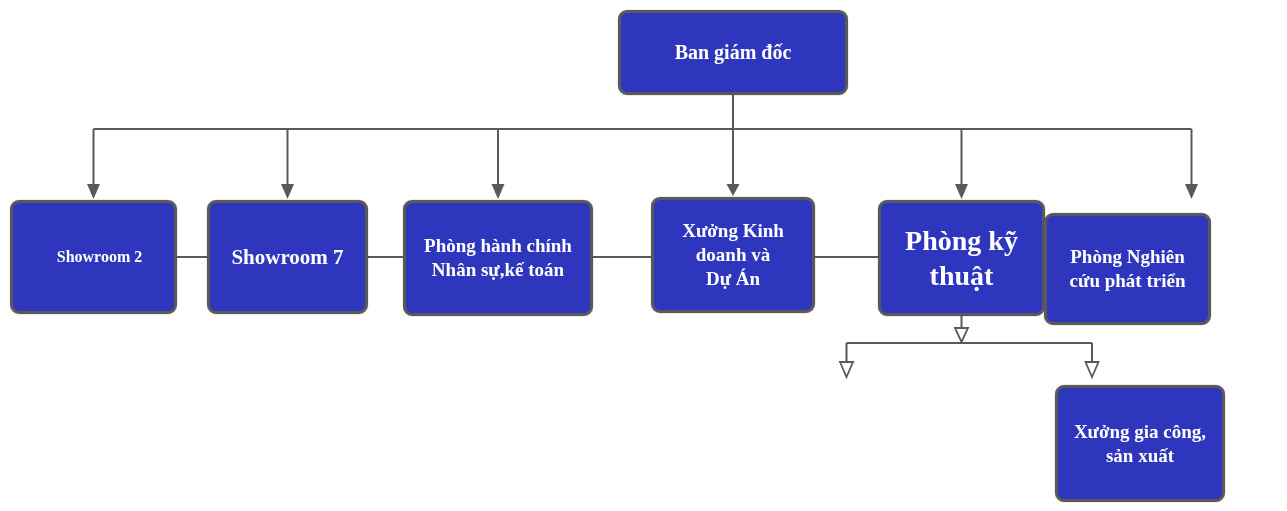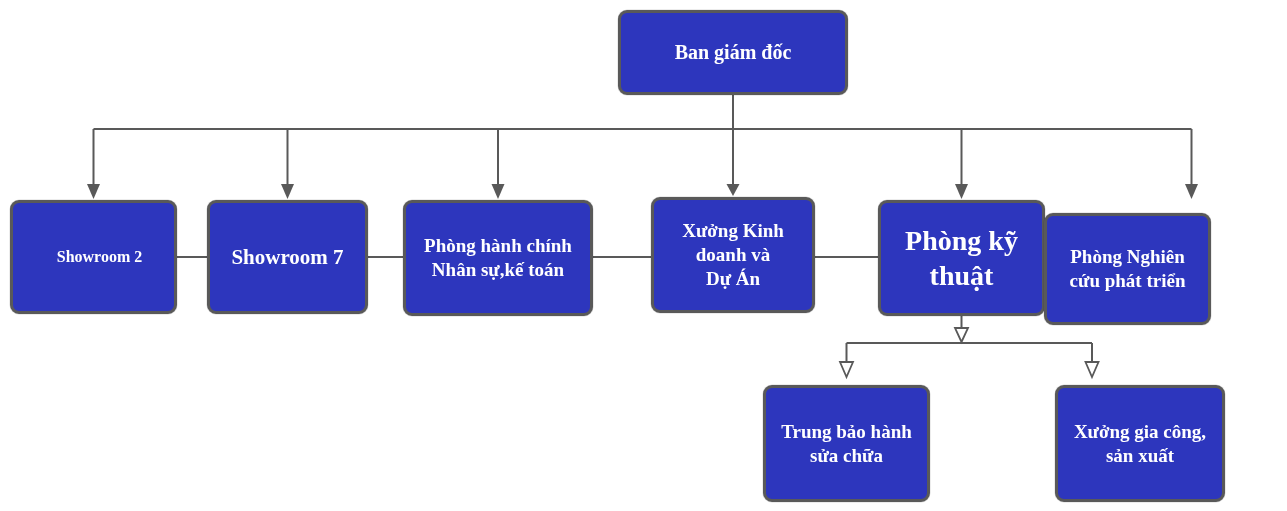--- a/index.html
+++ b/index.html
@@ -91,18 +91,16 @@
   <div class="node n-b1">Showroom 2</div>
   <div class="node n-b2">Showroom 7</div>
   <div class="node n-b3">Phòng hành chính
 Nhân sự,kế toán</div>
   <div class="node n-b4">Xưởng Kinh
 doanh và
 Dự Án</div>
   <div class="node n-b5">Phòng kỹ thuật</div>
   <div class="node n-b6">Phòng Nghiên
 cứu phát triển</div>
-  <div class="node n-c1">Trung bảo hành
-sửa chữa</div>
   <div class="node n-c2">Xưởng gia công,
 sản xuất</div>
 
 </div>
 
 </body></html>

